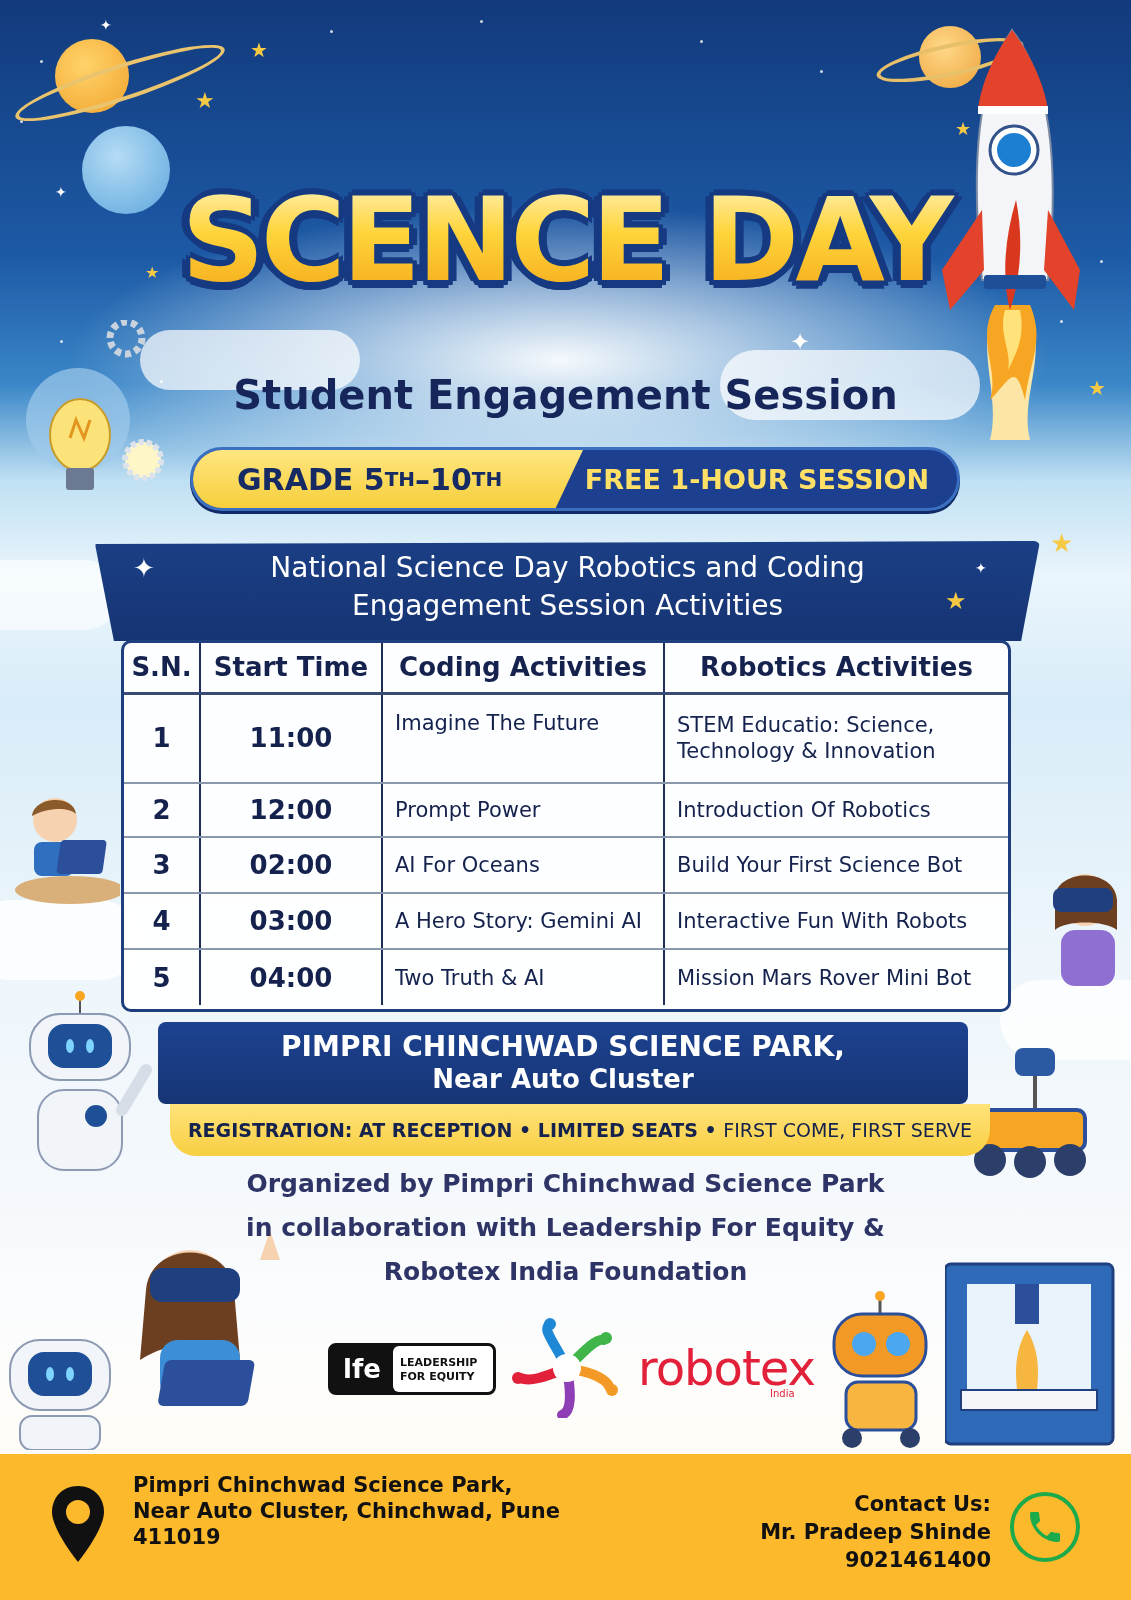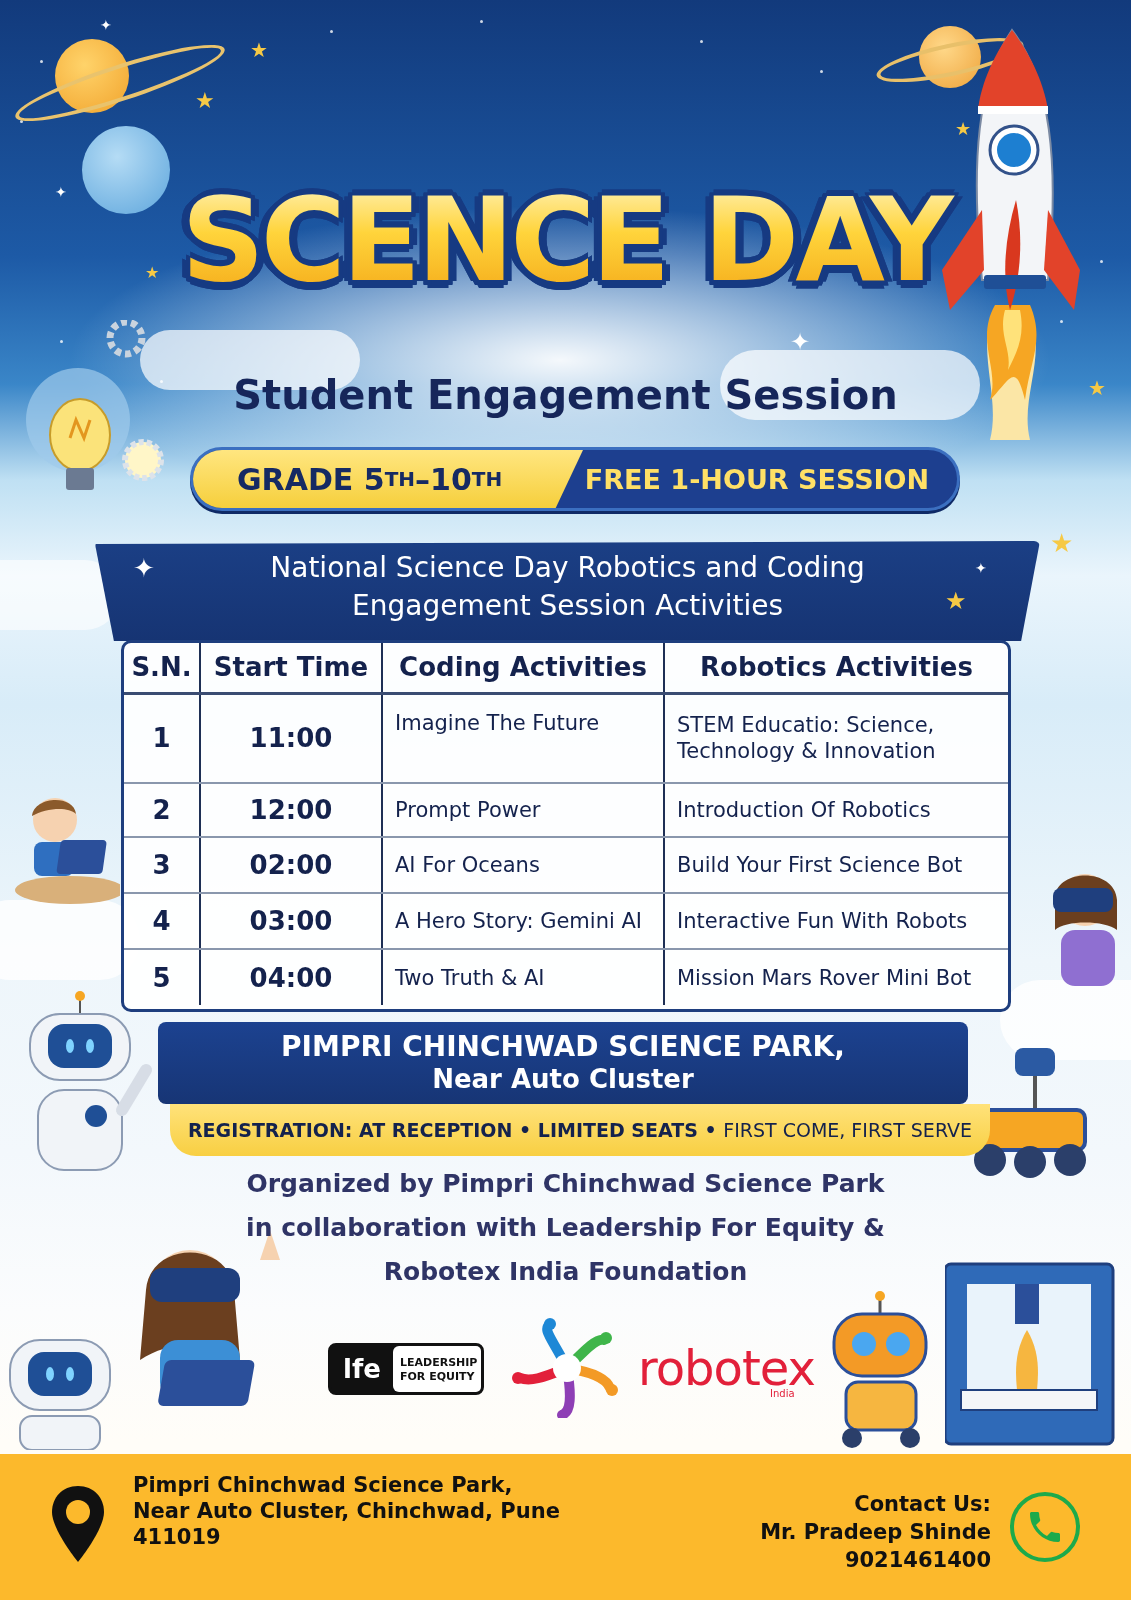--- a/index.html
+++ b/index.html
@@ -115,21 +115,21 @@
     font-family: "DejaVu Sans", sans-serif; font-weight: bold; font-size: 19px; color: #14224d;
     white-space: nowrap;
   }
   .reg .light { font-weight: normal; }
   .org {
     position: absolute; top: 1162px; left: 0; width: 1131px; text-align: center;
     font-family: "DejaVu Sans", sans-serif; font-weight: bold; font-size: 25px; line-height: 44px; color: #2f3466;
   }
   
   .lfe {
-    position: absolute; top: 1343px; left: 328px; width: 156px; height: 52px;
+    position: absolute; top: 1343px; left: 328px; width: 168px; height: 52px;
     border: 3px solid #111; border-radius: 8px; background: #111; display: flex; overflow: hidden;
   }
   .lfe .mark { width: 62px; color: #fff; font-family: "DejaVu Sans", sans-serif; font-weight: bold; font-size: 26px; display: flex; align-items: center; justify-content: center; }
   .lfe .words { flex: 1; background: #fff; border-radius: 6px 0 0 6px; font-family: "DejaVu Sans", sans-serif; font-weight: bold; font-size: 11px; line-height: 14px; color: #111; padding: 10px 0 0 7px; }
   .pcsp { position: absolute; top: 1318px; left: 512px; width: 110px; height: 100px; }
   .robotex {
     position: absolute; top: 1340px; left: 638px; font-family: "DejaVu Sans", sans-serif; font-size: 48px; color: #e2203a; letter-spacing: -1px;
   }
   .robotex-sub { position: absolute; top: 1388px; left: 770px; font-size: 10px; color: #e2203a; font-family: "DejaVu Sans", sans-serif; }
   

